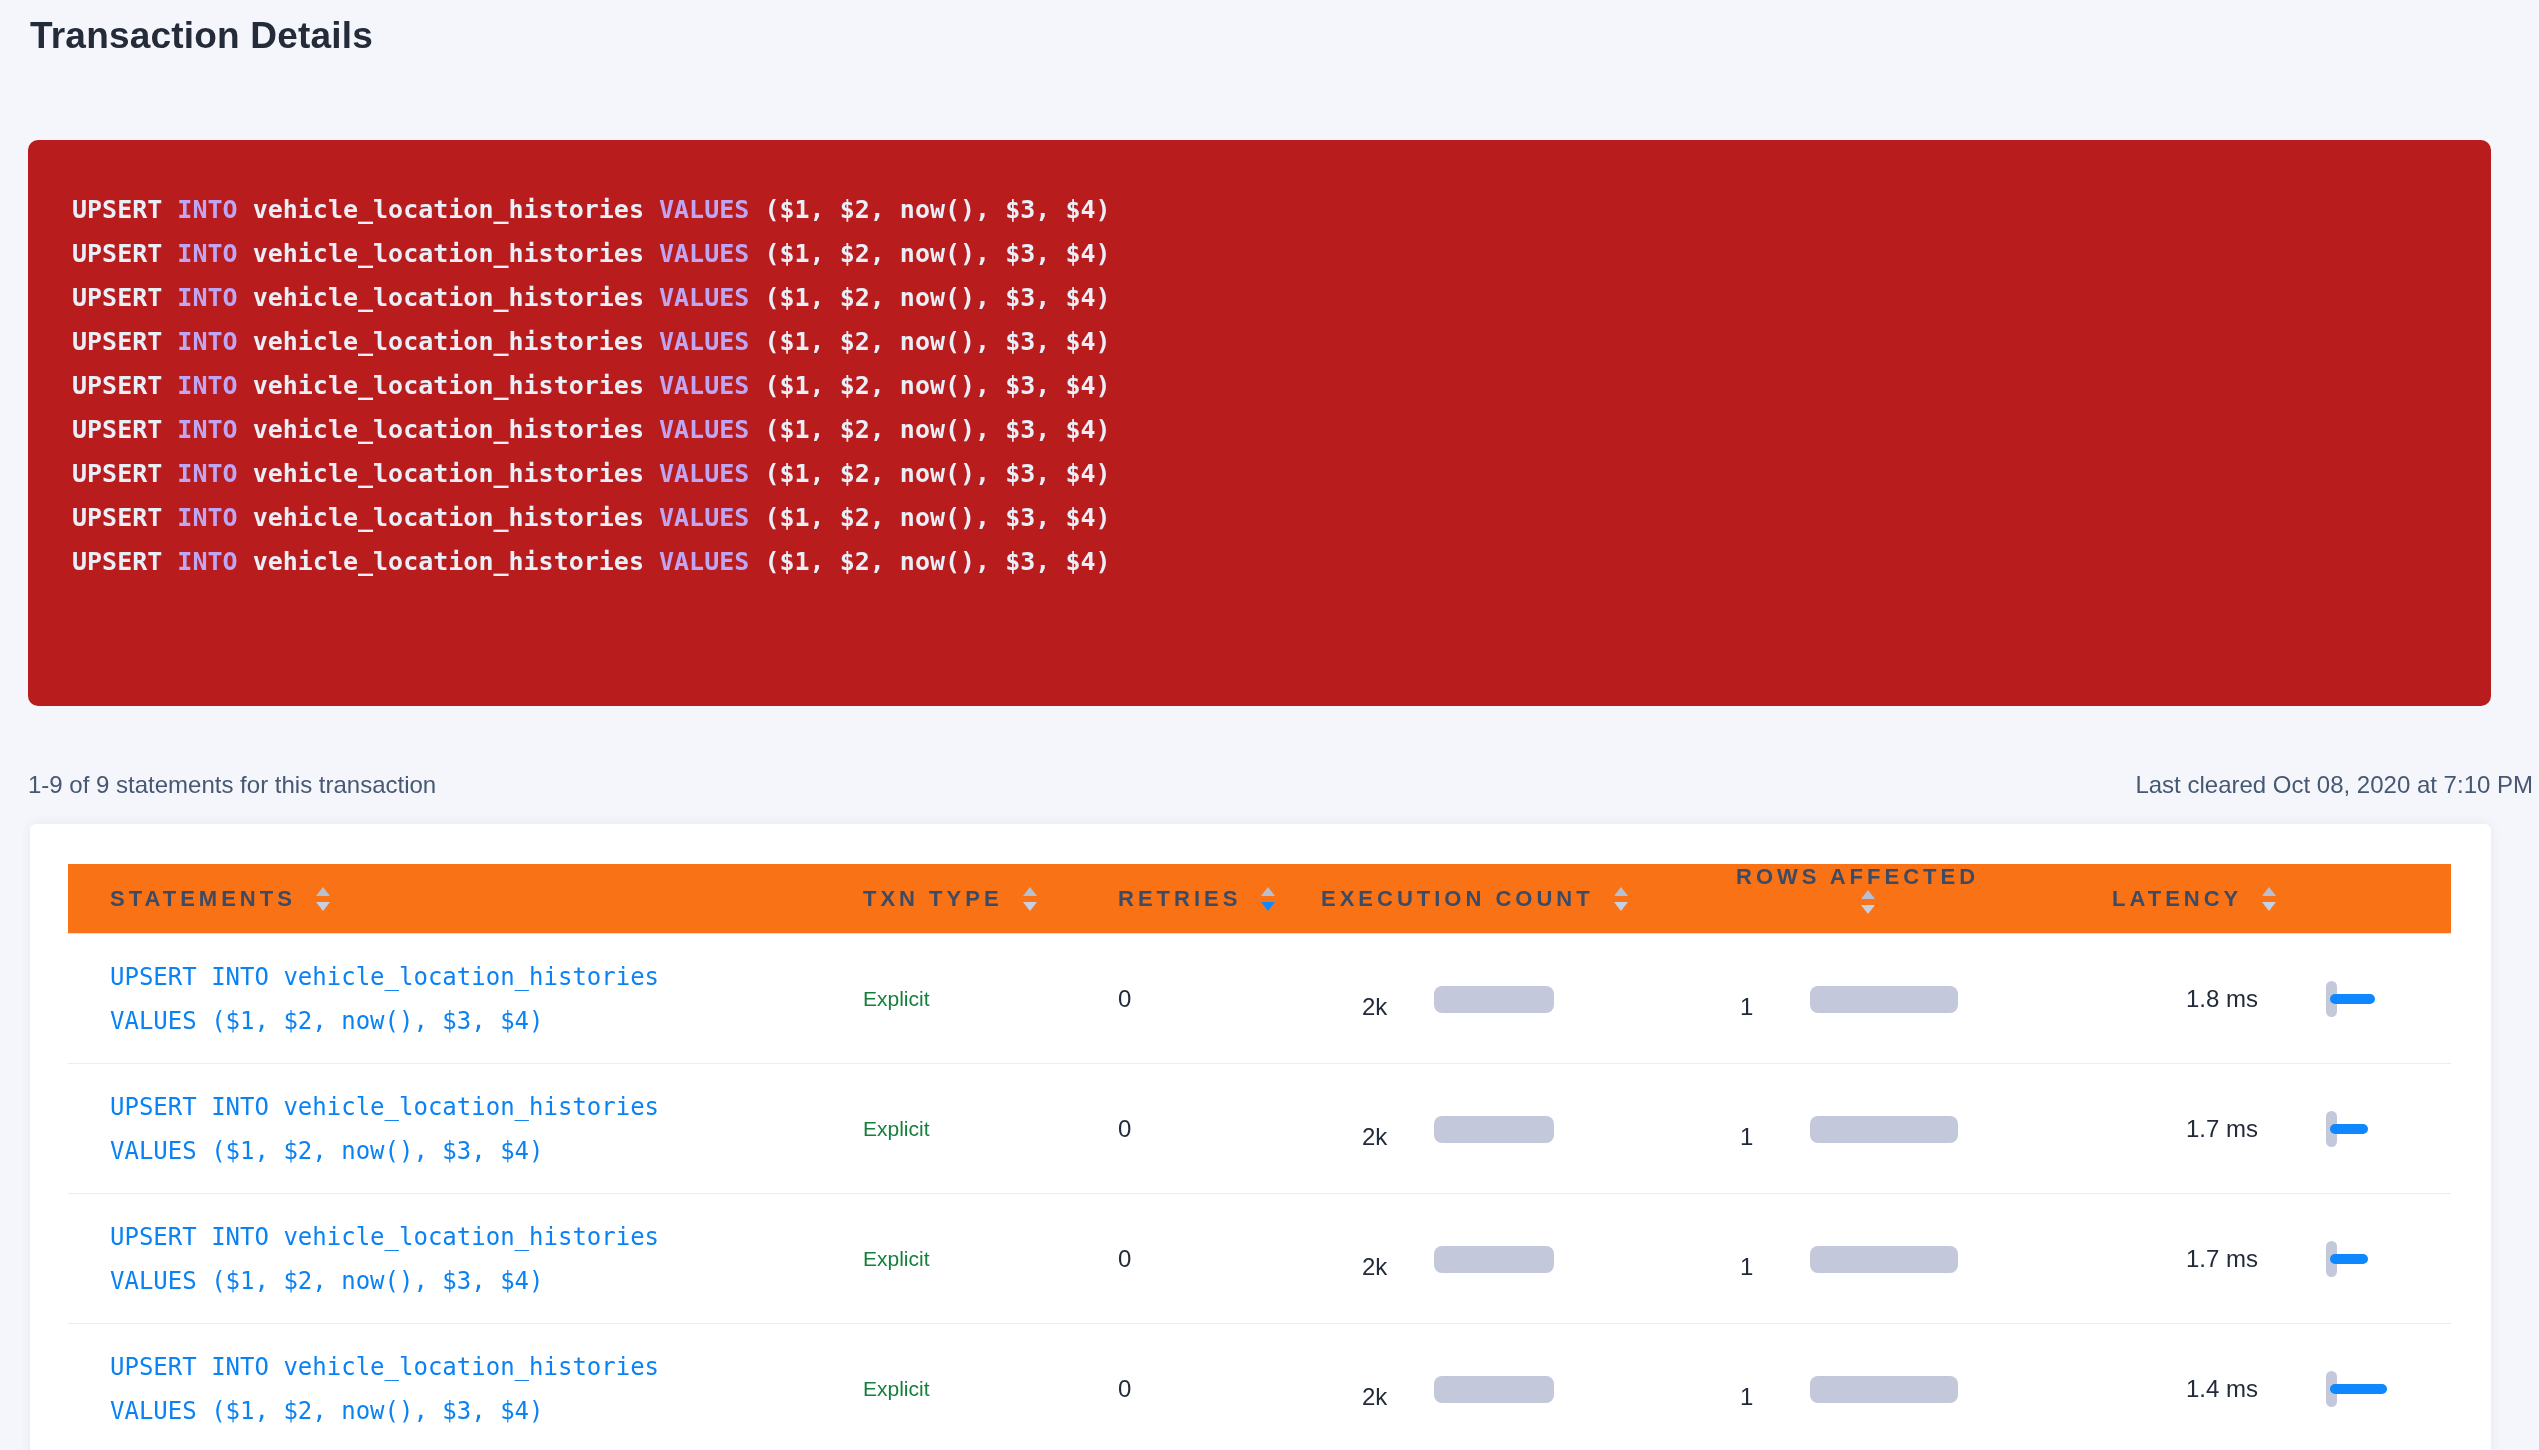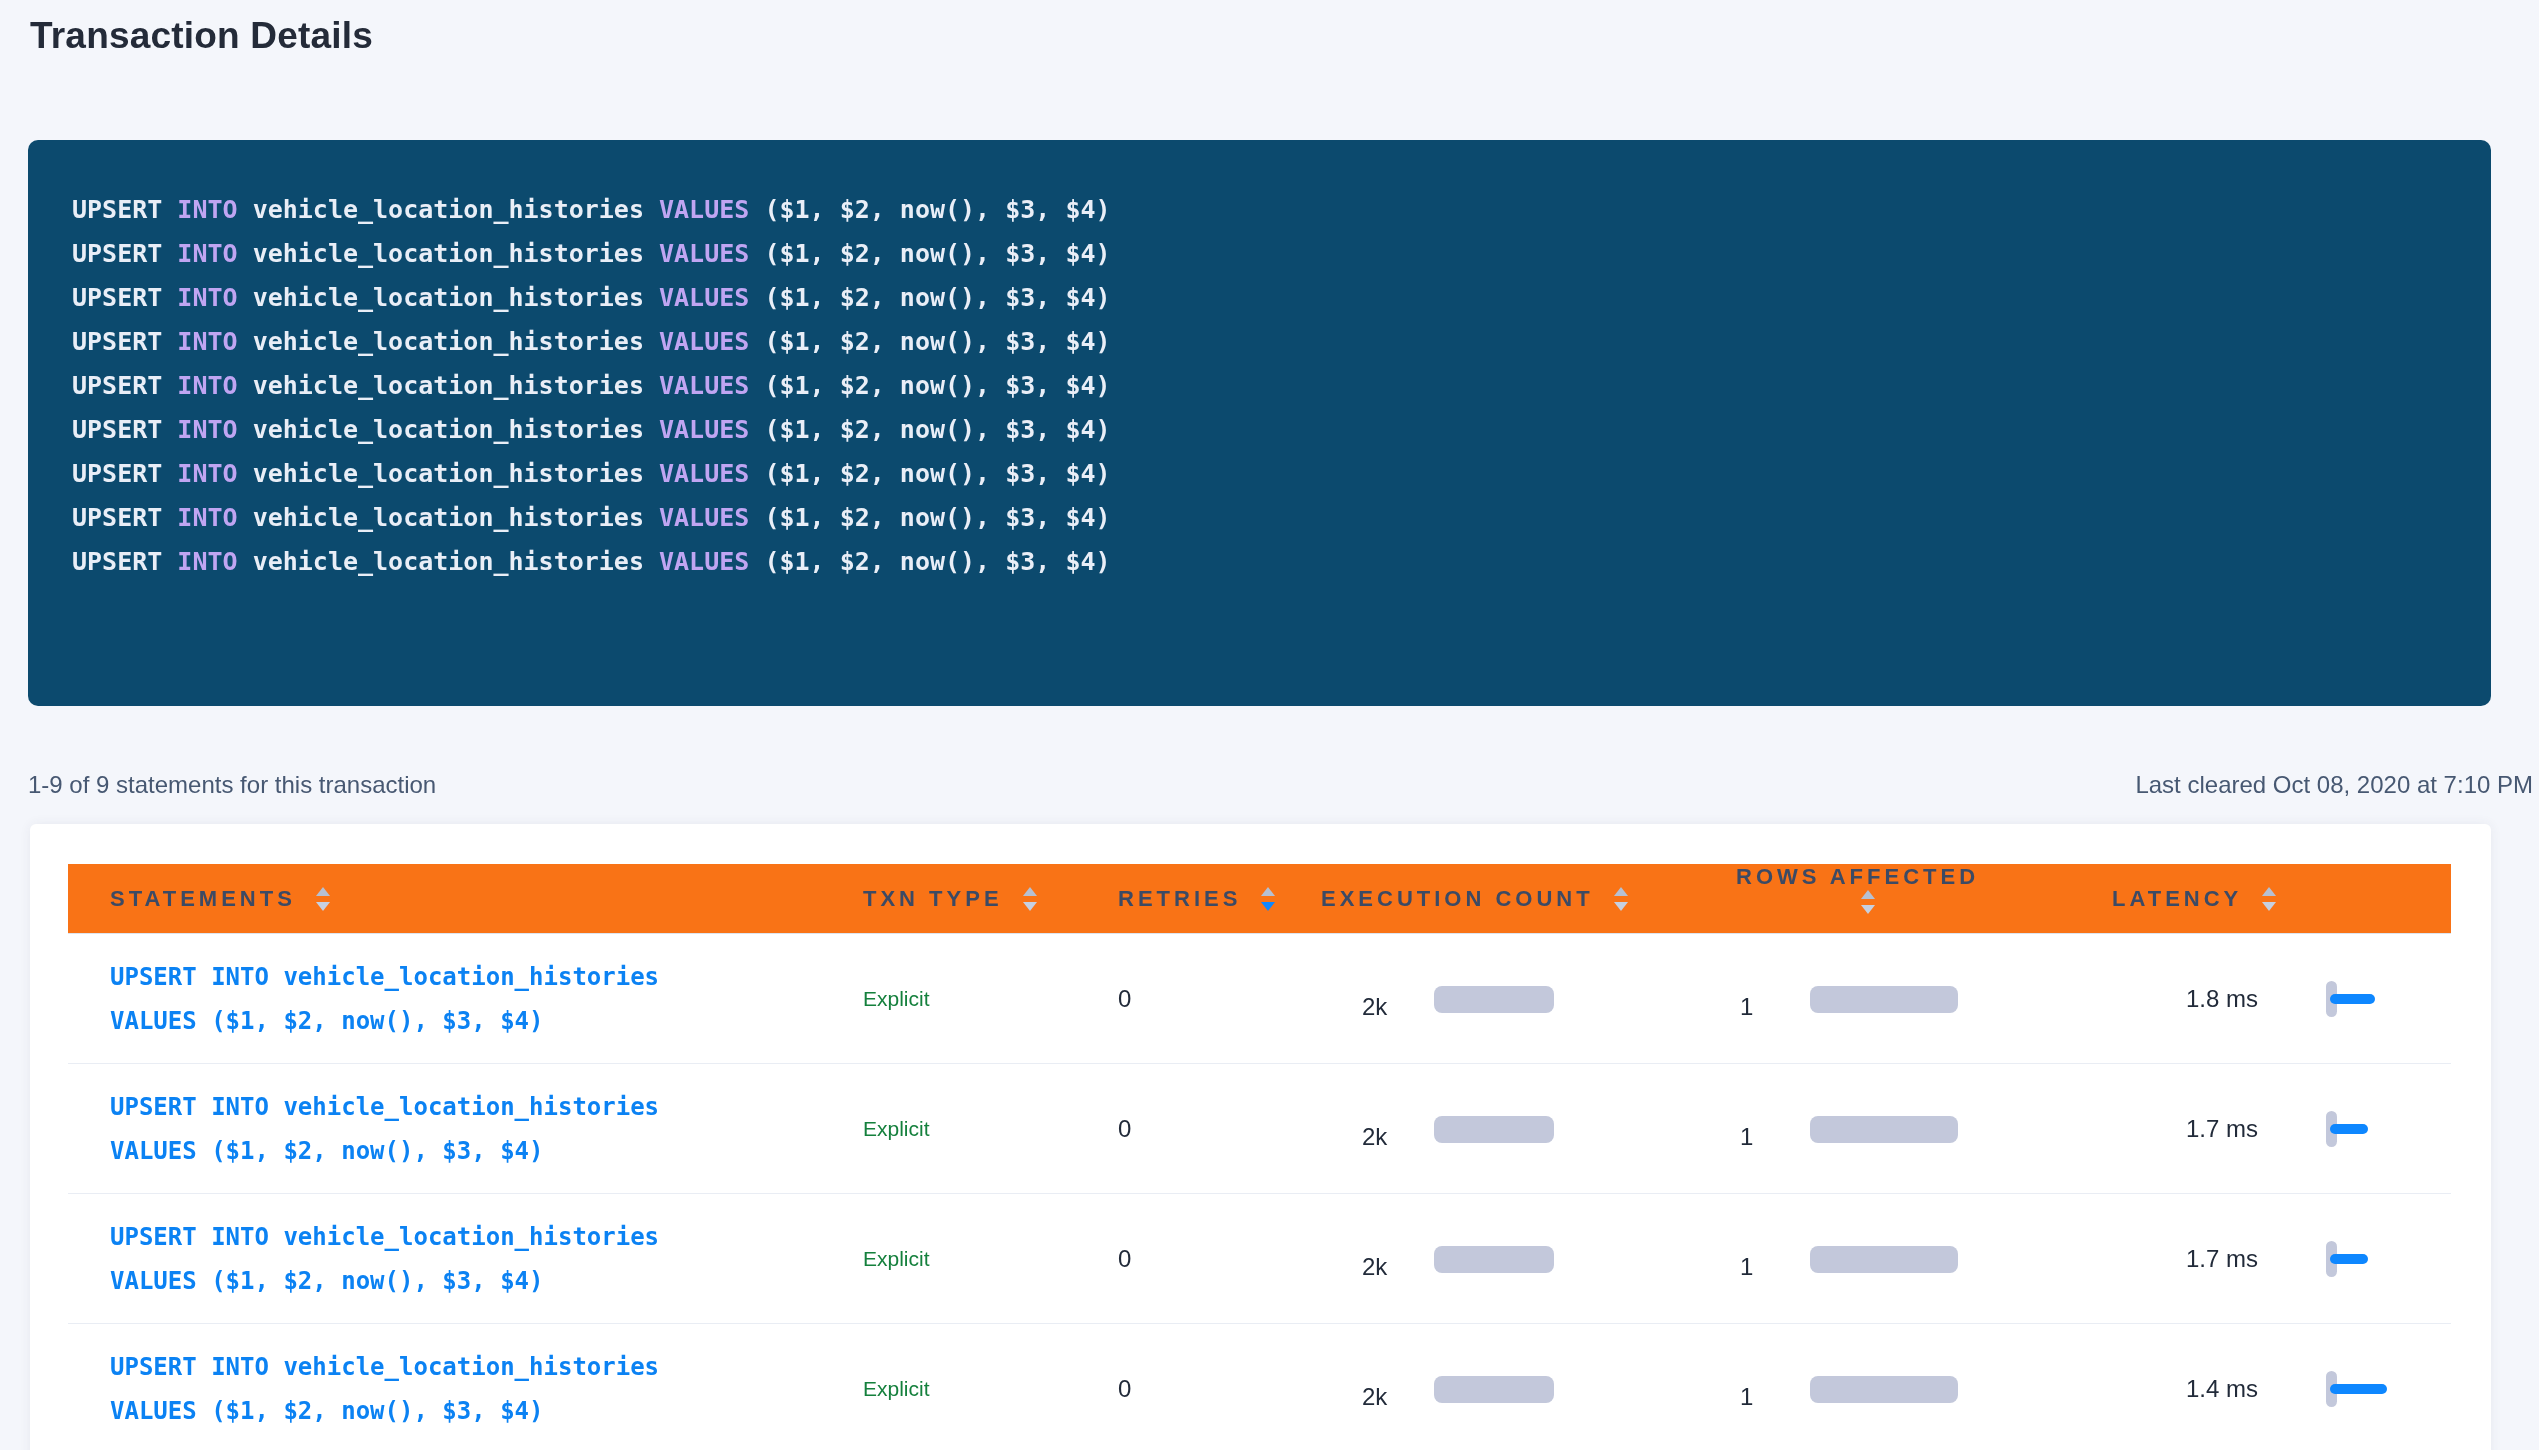--- a/index.html
+++ b/index.html
@@ -17,21 +17,21 @@
     font-weight: 600;
     color: #242b39;
     letter-spacing: 0.2px;
     line-height: 48px;
   }
   
   .code-block {
     margin: 80px 48px 0 28px;
     width: 2463px;
     height: 566px;
-    background: #0c4a6e;
+    background: #b91c1c;
     border-radius: 10px;
     padding: 48px 40px 0 44px;
     font-family: "DejaVu Sans Mono", monospace;
     font-weight: 700;
     font-size: 25px;
     line-height: 44px;
     color: #e9eef7;
   }
   .code-line { white-space: pre; }
   .tok-plain   { color: #e9eef7; }
@@ -104,21 +104,21 @@
     position: relative;
     height: 130px;
     border-bottom: 1px solid #e9edf4;
     background: #ffffff;
   }
   .stmt {
     position: absolute;
     left: 42px; top: 50%;
     transform: translateY(-50%);
     font-family: "DejaVu Sans Mono", monospace;
-    font-weight: 700;
+    font-weight: 400;
     font-size: 24px;
     line-height: 44px;
     color: #0b82f3;
     white-space: pre;
     cursor: pointer;
   }
   .cell {
     position: absolute;
     top: 0; height: 130px;
     display: flex;

